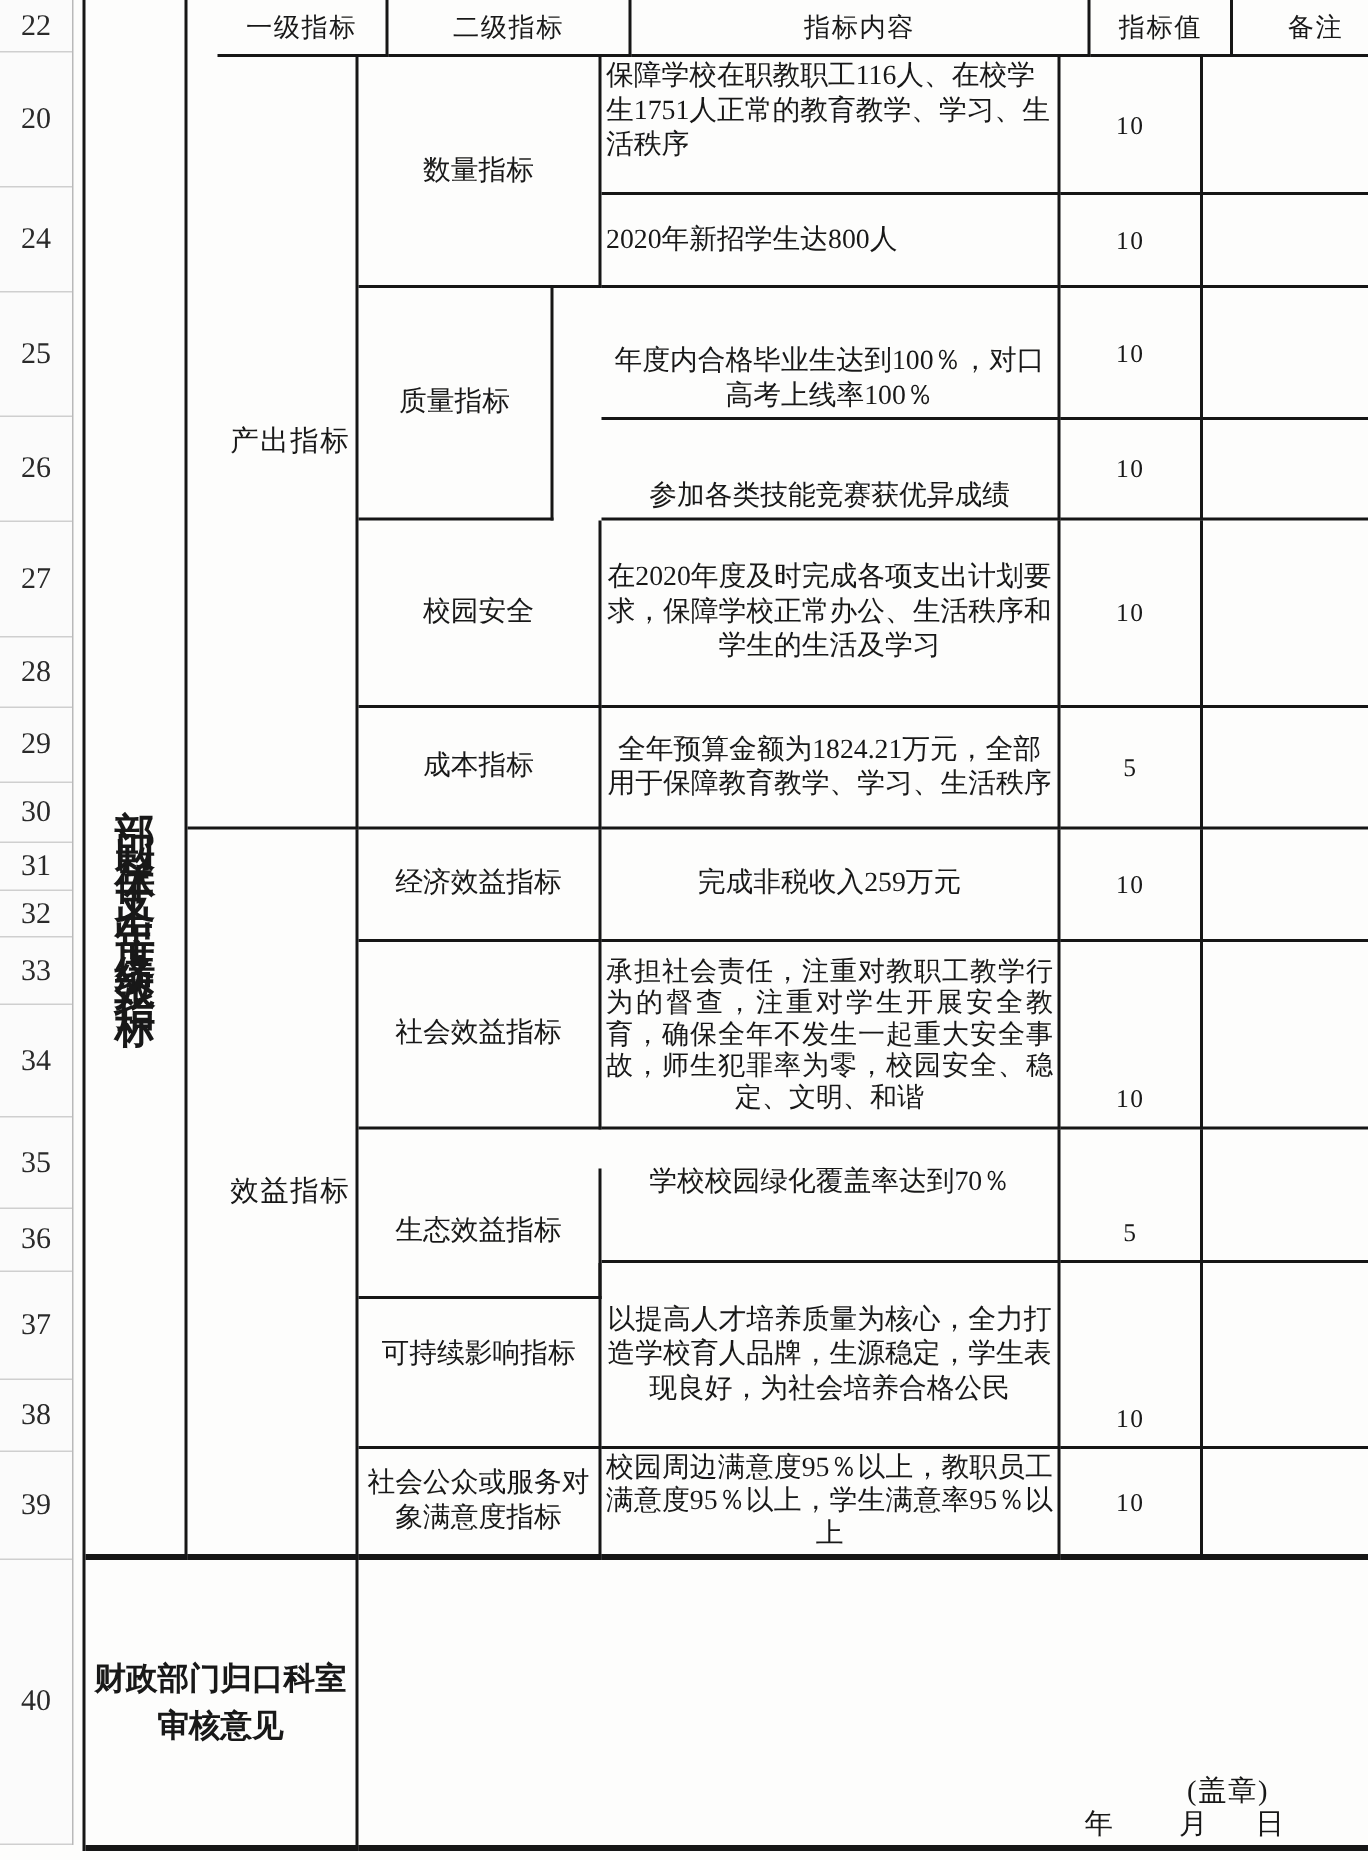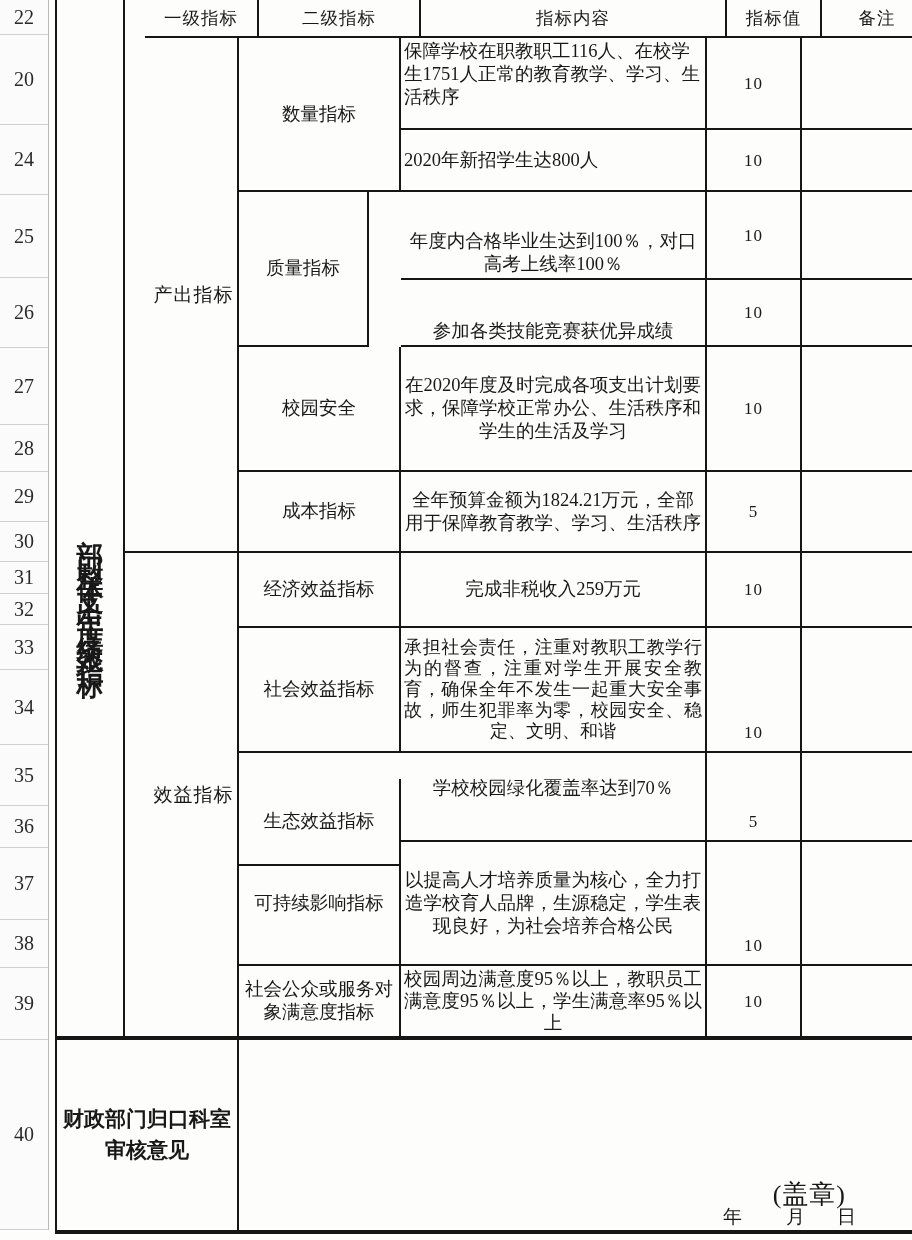--- a/index.html
+++ b/index.html
@@ -59,21 +59,21 @@
     line-height: 66px;
     transform: translateY(72px);
   }
   .group-label { font-size: 19px; letter-spacing: 1px; padding-left: 28px; }
   .review-label { font-weight: 700; font-size: 21px; line-height: 31px; padding: 0 5px; }
 
   
   .review-box { position: relative; }
   .stamp-line {
     position: absolute; right: 66px; bottom: 24px;
-    font-size: 26px; letter-spacing: 1px;
+    font-size: 19px; letter-spacing: 1px;
   }
   .date-line {
     position: absolute; right: 56px; bottom: 2px;
     font-size: 19px;
   }
   .date-line .gap1 { display: inline-block; width: 44px; }
   .date-line .gap2 { display: inline-block; width: 32px; }
 </style>
 </head>
 <body>

